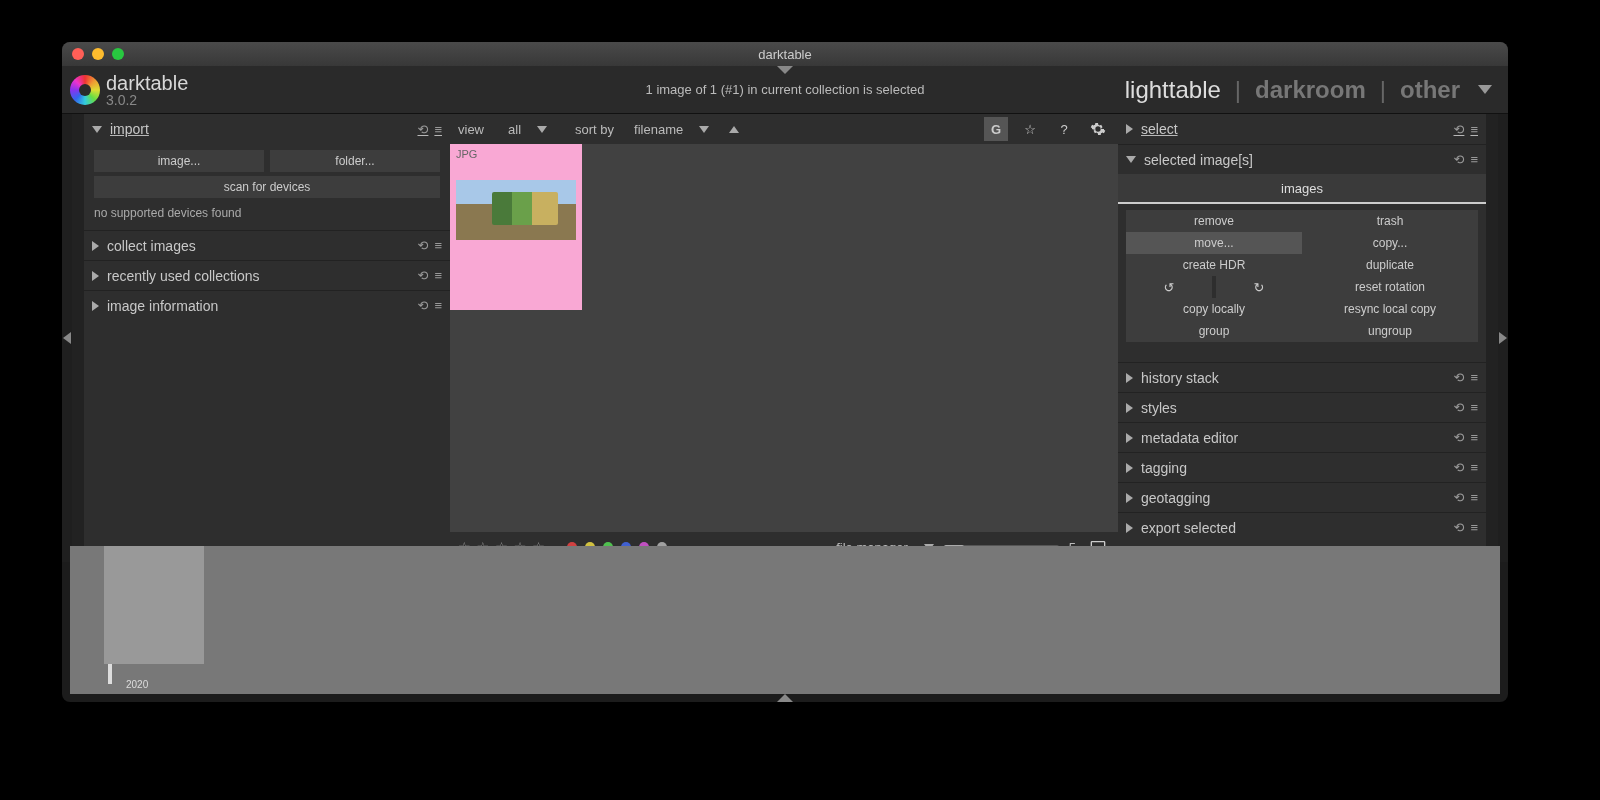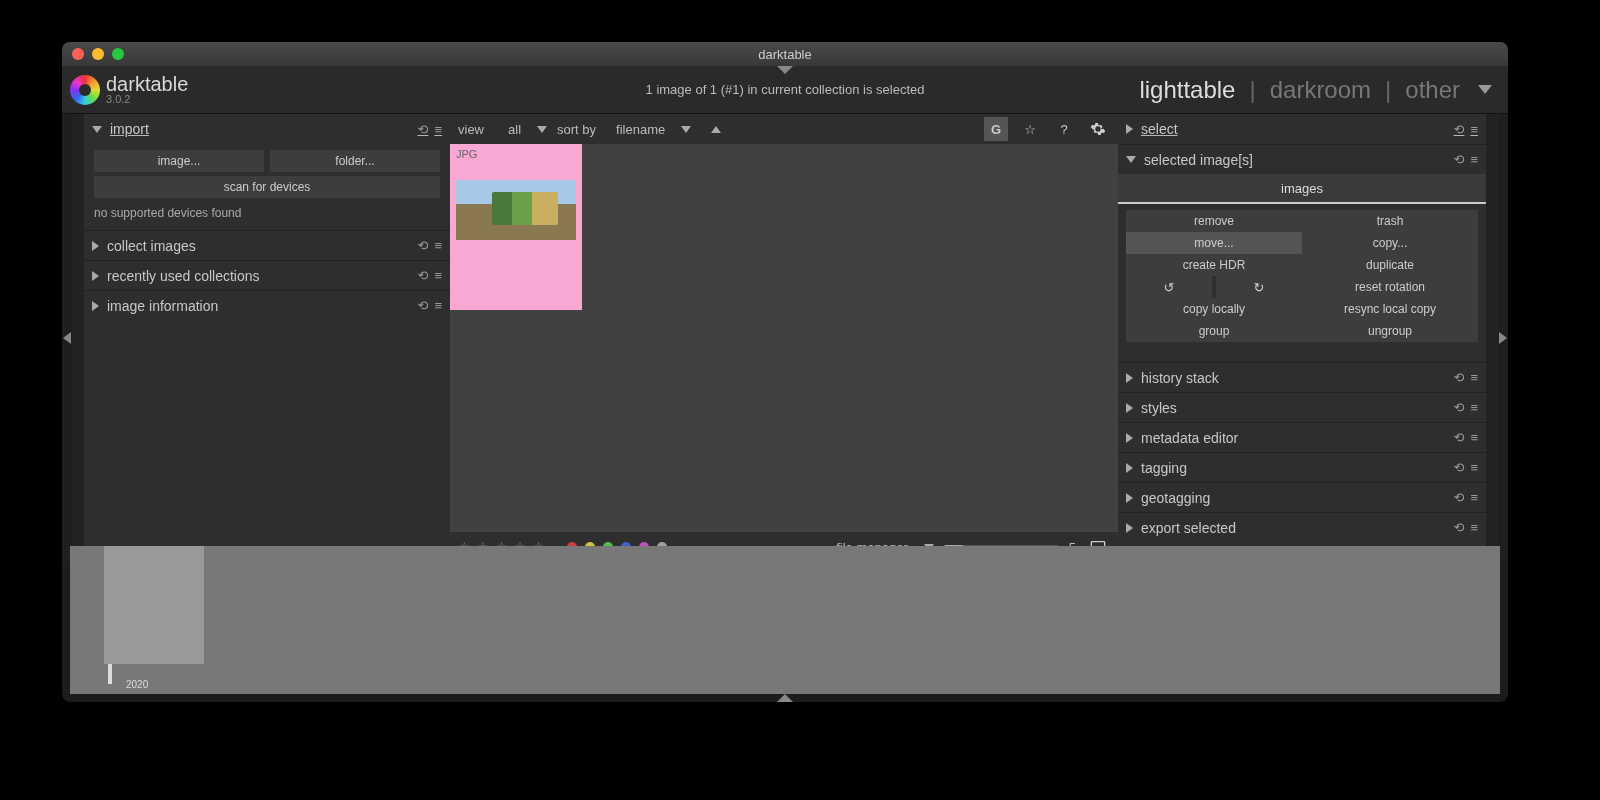--- a/index.html
+++ b/index.html
@@ -11,26 +11,26 @@
   .traffic span { width: 12px; height: 12px; border-radius: 50%; display: block; }
   .tl-close { background:#ff5f57;} .tl-min{background:#febc2e;} .tl-max{background:#28c840;}
   .title { margin: 0 auto; font-size: 13px; color: #ccc; }
   
   .top { height: 48px; display: flex; align-items: center; position: relative; background:#2a2a2a; border-bottom:1px solid #111;}
   .branding { display:flex; align-items:center; gap:6px; padding-left:8px; width: 380px;}
   .logo { width:30px;height:30px;border-radius:50%; background: conic-gradient(#e33,#e93,#dd3,#6d4,#3cd,#36e,#83e,#e3c,#e33); position:relative;}
   .logo::after{content:"";position:absolute;inset:9px;border-radius:50%;background:#2a2a2a;}
   .brand-txt { line-height:1;}
   .brand-txt b { font-size:20px; color:#d8d8d8; font-weight:400;}
-  .brand-txt small { font-size:11px; color:#888; display:block;}
+  .brand-txt small { font-size:14px; color:#888; display:block;}
   .collection-info { font-size:13px; color:#bbb; position:absolute; left:50%; transform:translateX(-50%);}
   .tabs { margin-left:auto; display:flex; align-items:center; gap:14px; padding-right:16px; font-size:24px; color:#999;}
   .tabs .sep{color:#666;}
   .tabs .active{color:#ddd;}
-  .tabs .inactive{color:#777;}
+  .tabs .inactive{color:#777;font-weight:bold;}
   .tabs .dd { width:0;height:0;border-left:7px solid transparent;border-right:7px solid transparent;border-top:9px solid #999; margin-left:4px;}
   
   .body { position:absolute; top:72px; bottom:140px; left:0; right:0; display:flex;}
   .edge { width:12px; background:#222;}
   .gutter { width:10px; background:#1f1f1f; display:flex; align-items:center; justify-content:center;}
   .gutter svg{fill:#888;}
   .left-panel { width:366px; background:#2e2e2e; display:flex; flex-direction:column; font-size:13px;}
   .right-panel { width:368px; background:#2e2e2e; display:flex; flex-direction:column; font-size:13px;}
   .center { flex:1; background:#414141; display:flex; flex-direction:column;}
   
@@ -166,21 +166,21 @@
         <span class="ic">⟲</span>
         <span class="ic">≡</span>
       </div>
     </div>
 
     <div class="center">
       <div class="ctr-top">
         <span>view</span>
         <span style="margin-left:14px">all</span>
         <span class="dd-small"></span>
-        <span style="margin-left:0">sort by</span>
+        <span style="margin-left:18px">sort by</span>
         <span style="margin-left:10px">filename</span>
         <span class="dd-small"></span>
         <span class="up-small"></span>
         <span class="spacer"></span>
         <span class="tool-btn active">
             <b>G</b>
           </span>
         <span class="tool-btn">☆</span>
         <span class="tool-btn">?</span>
         <span class="tool-btn">

